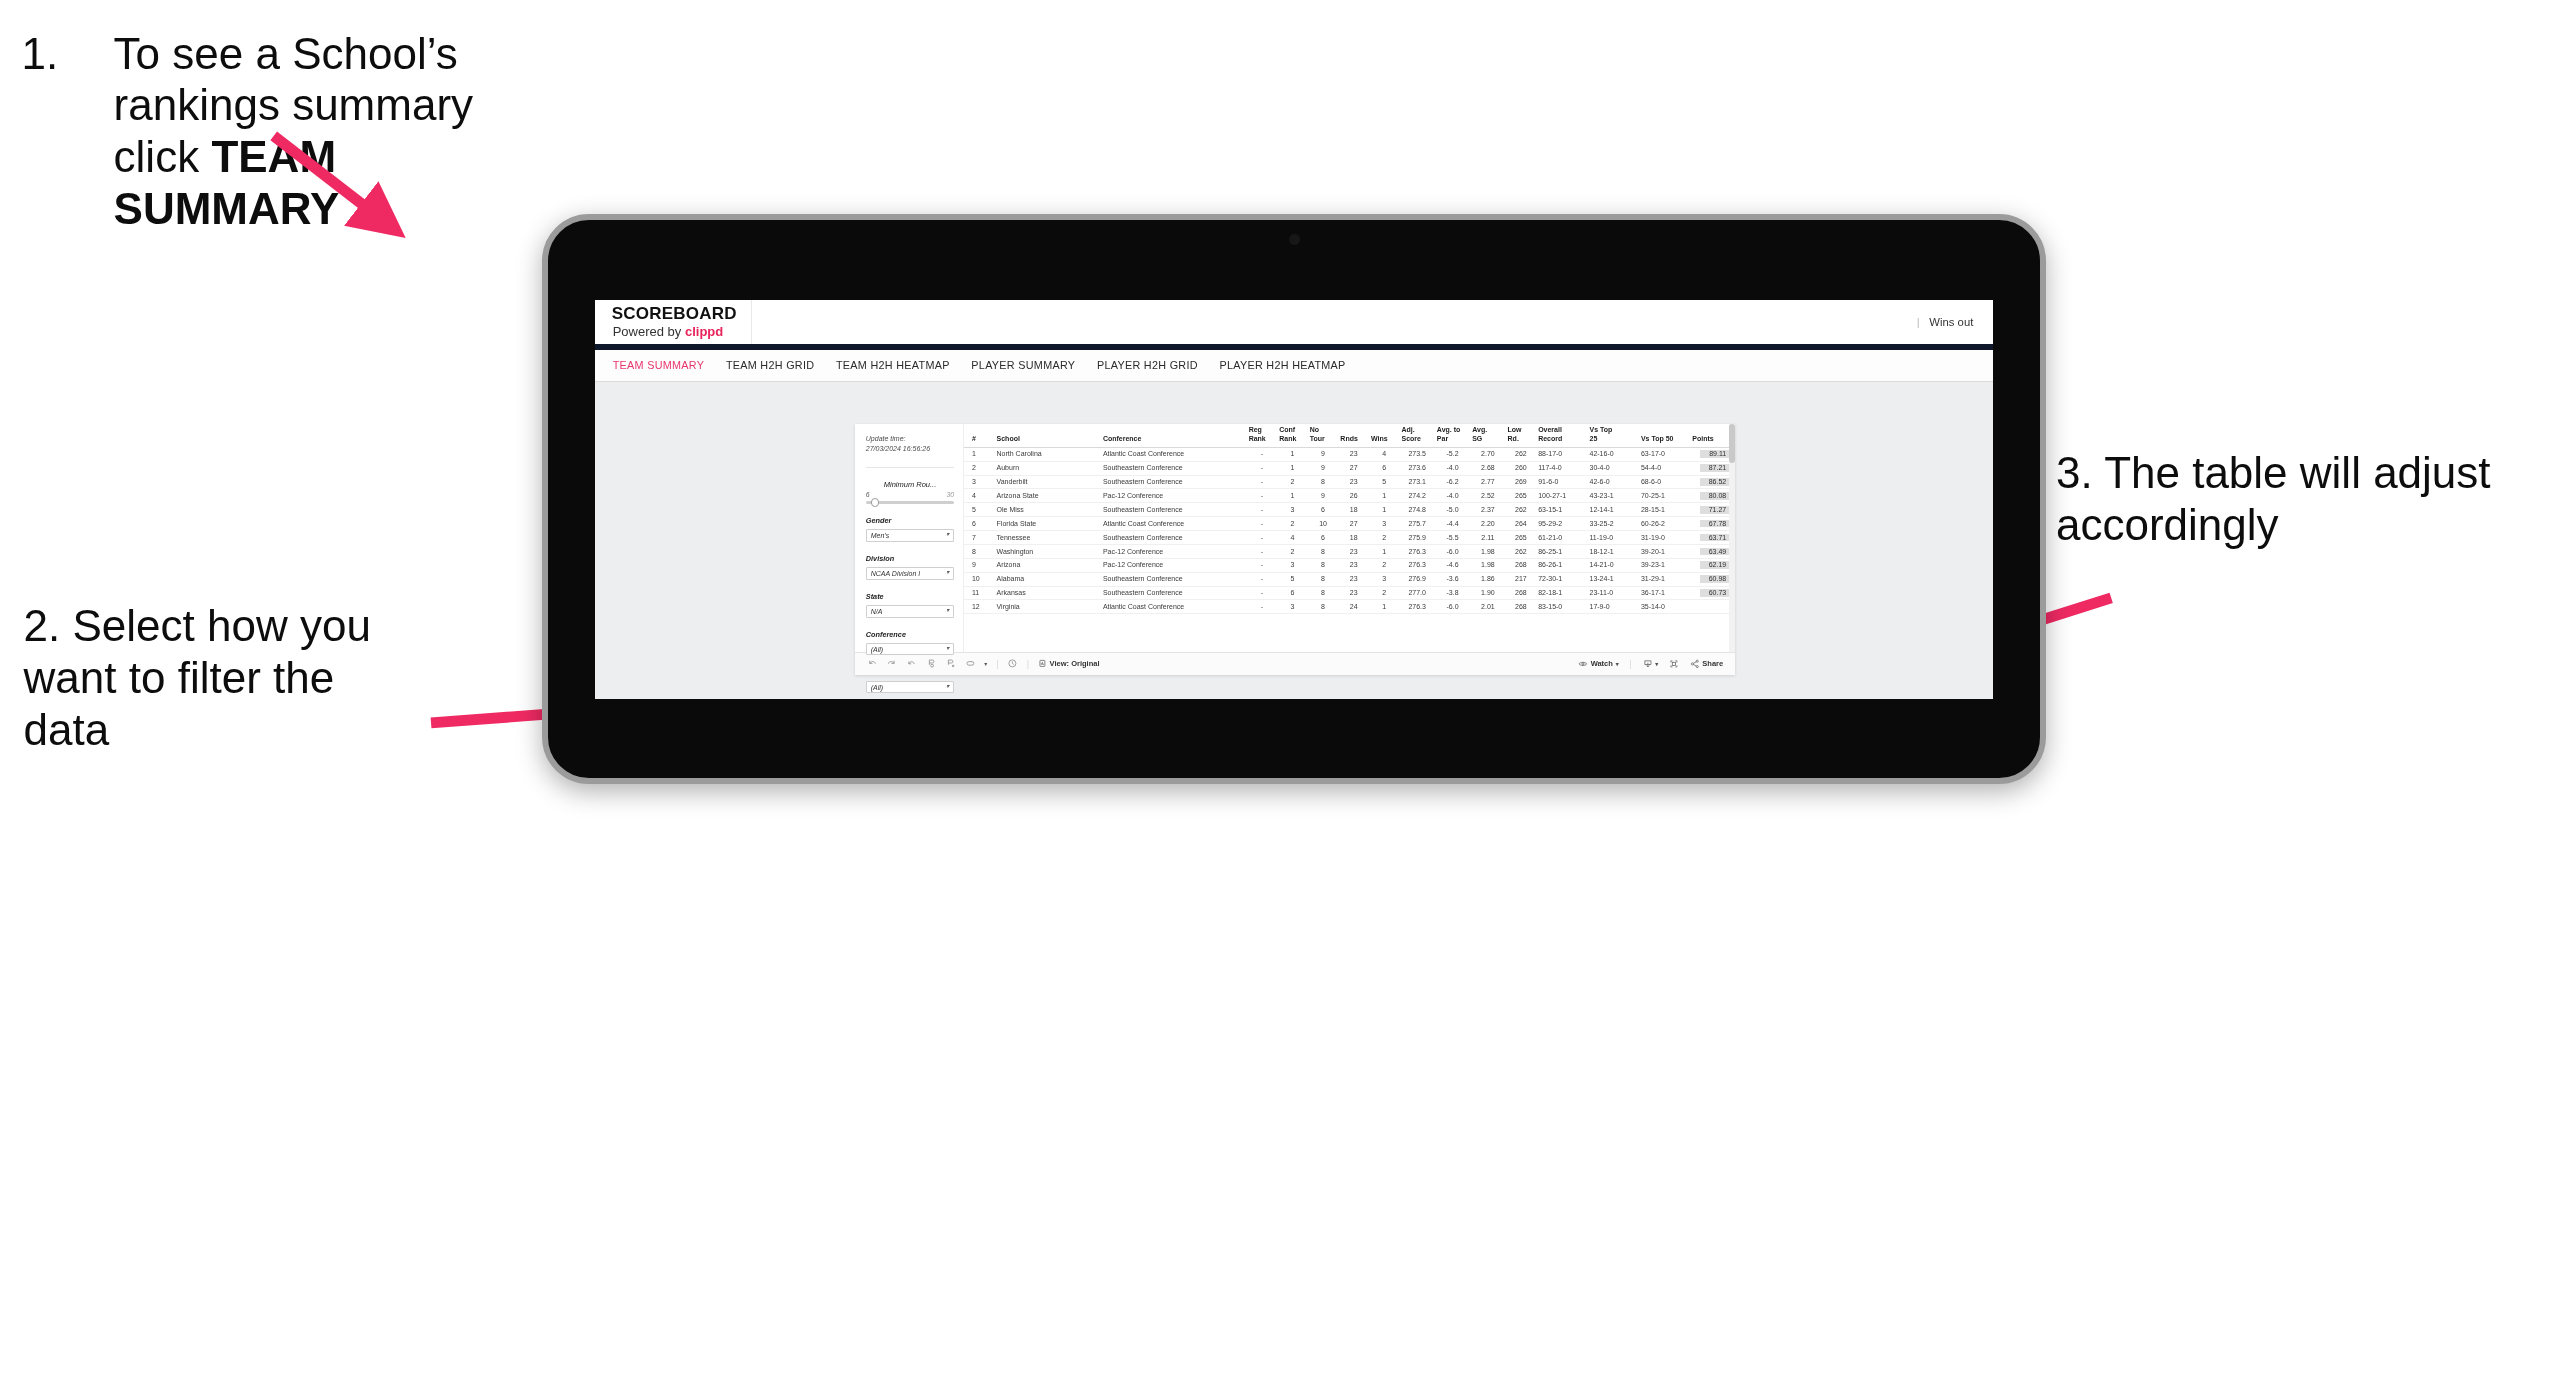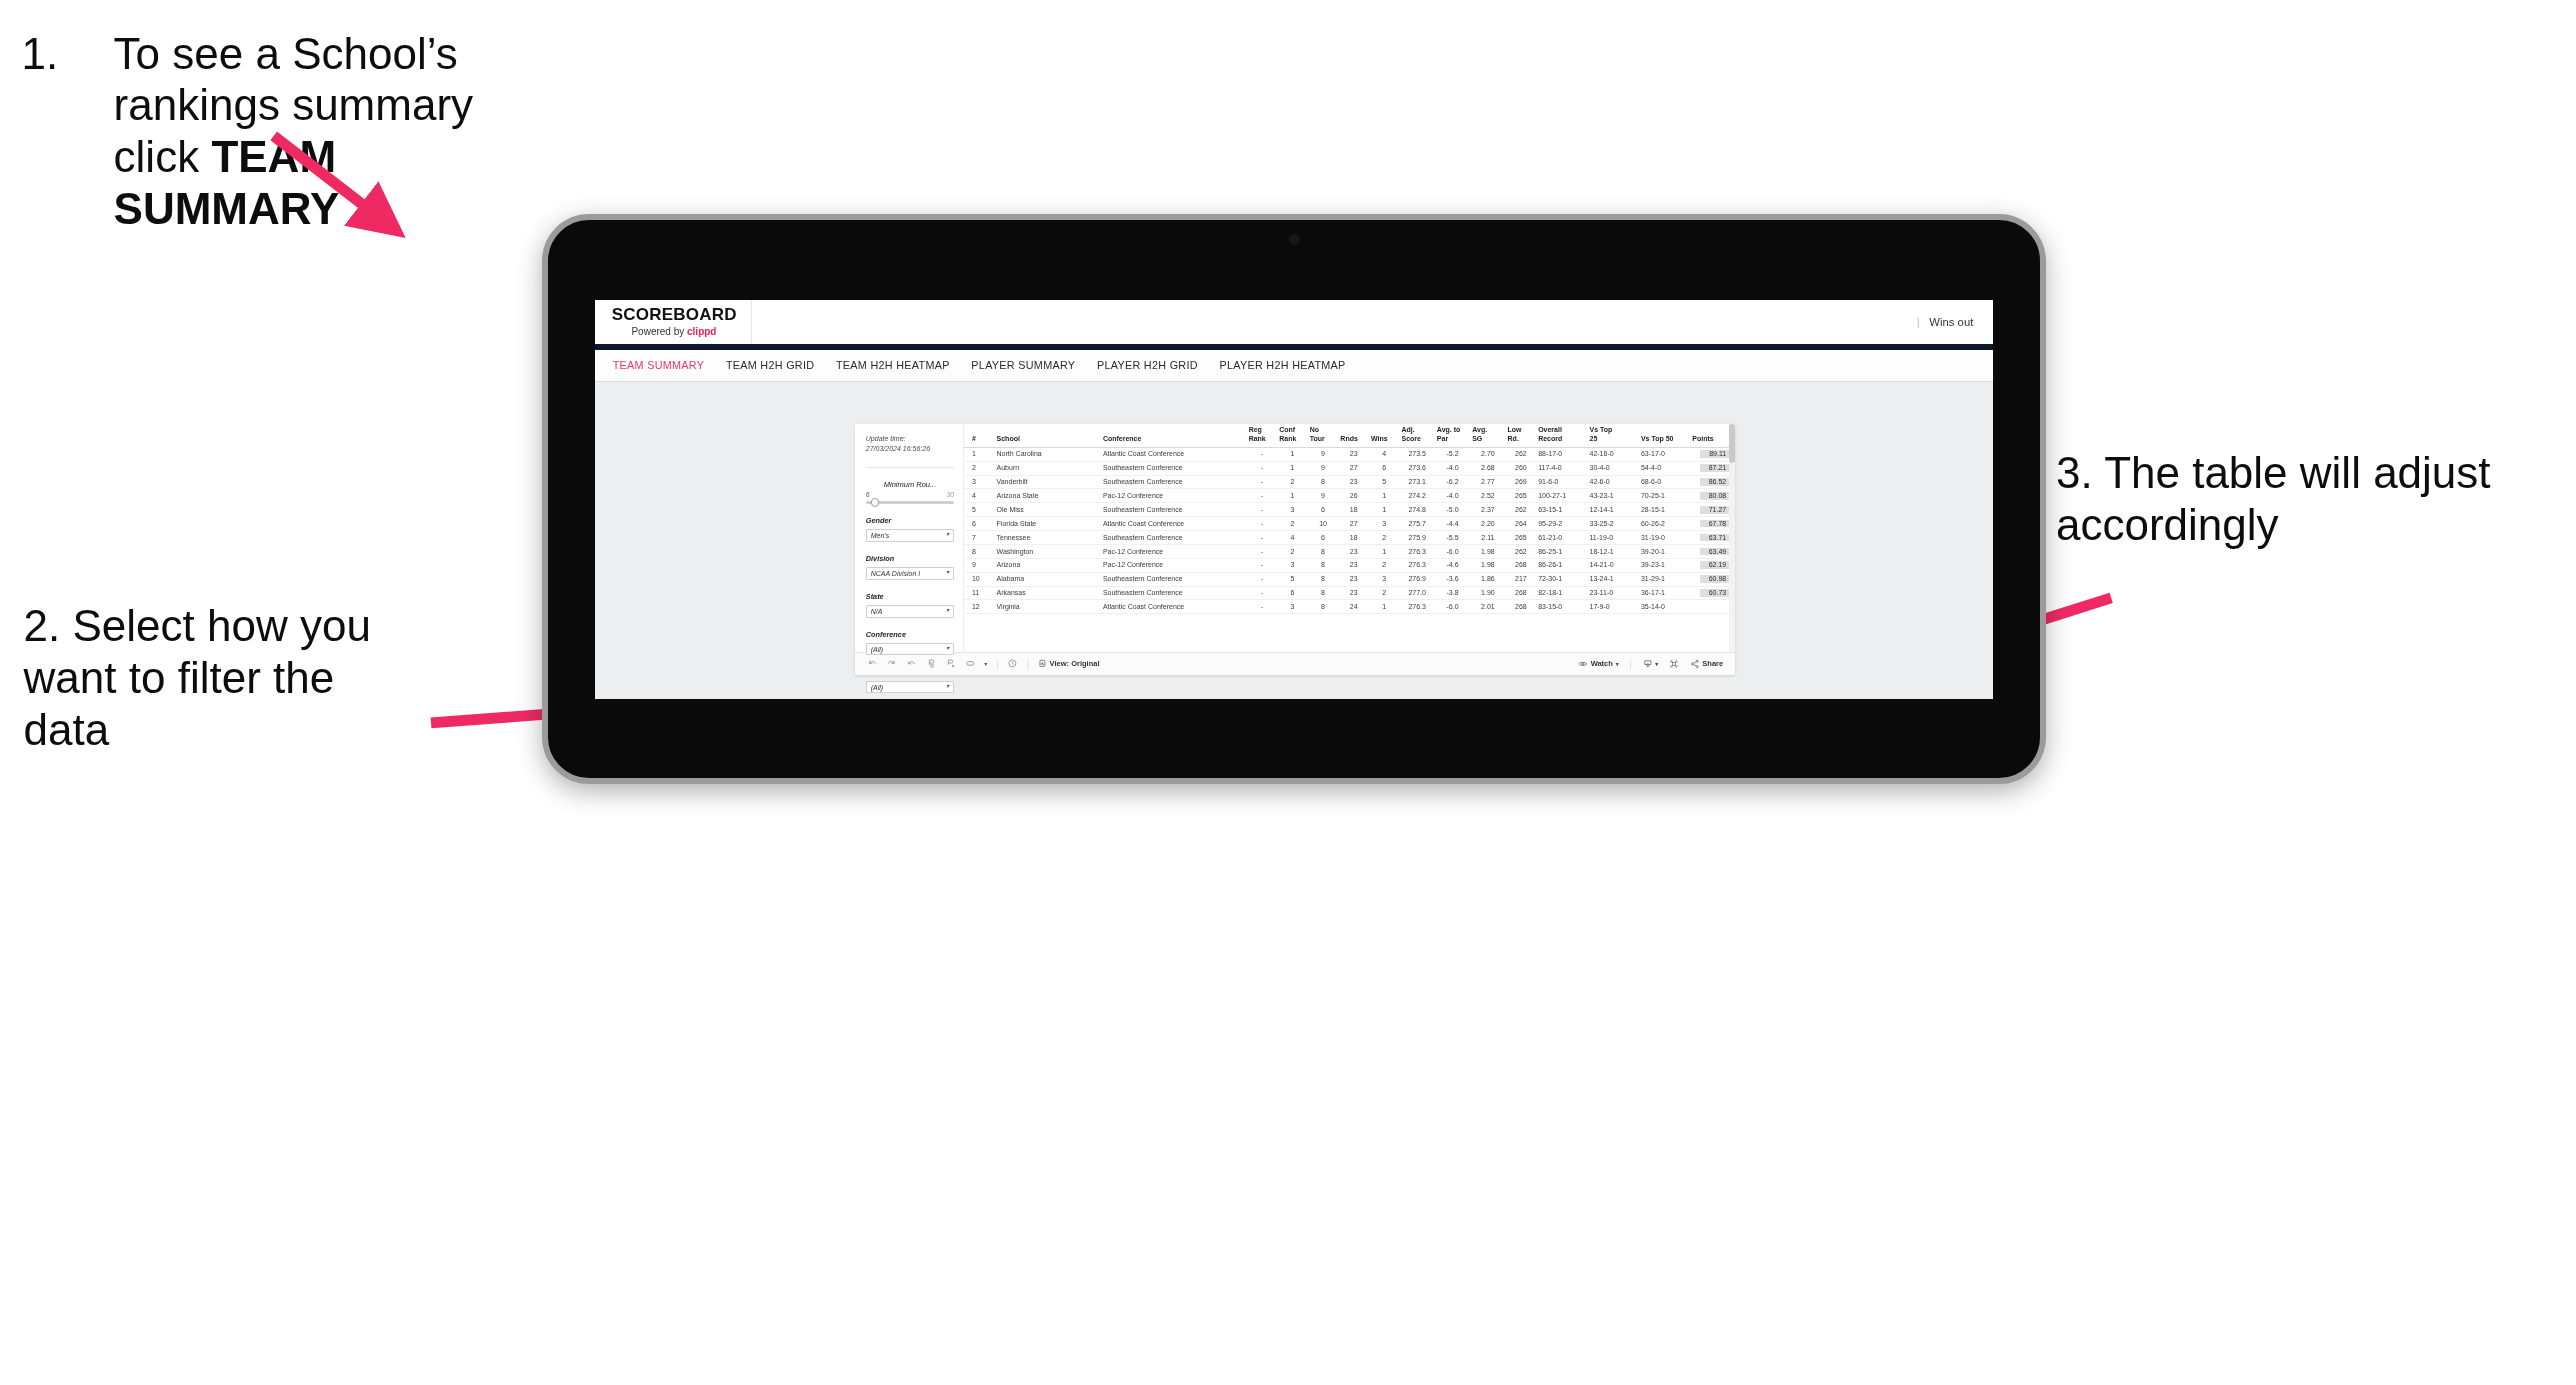--- a/index.html
+++ b/index.html
@@ -35,21 +35,21 @@
 
   
   #appbar{
     position:relative;height:44px;background:#ffffff;
     border-bottom:6px solid #0f172a;display:flex;align-items:stretch;
   }
   #brand{display:flex;flex-direction:column;justify-content:center;padding:0 15.7px 0 17.7px;
          border-right:1px solid #e8e8e8;min-width:116px;}
   #brand .logo{font-size:16.7px;font-weight:700;letter-spacing:0.2px;color:#111;line-height:1;
                font-family:"Liberation Sans", sans-serif;transform:scaleX(1.02);}
-  #brand .sub{font-size:10px;color:#333;margin-top:2.9px;line-height:1;text-align:center;}
+  #brand .sub{font-size:13px;color:#333;margin-top:2.9px;line-height:1;}
   #brand .sub .cl{color:#e8235a;font-weight:700;}
   .topnav{display:flex;align-items:stretch;}
   .topnav .item{
     display:flex;align-items:center;padding:0 17.7px;font-size:12.3px;color:#222;
     border-right:1px solid #ededed;position:relative;letter-spacing:0.3px;cursor:pointer;
   }
   .topnav .item.active::after{
     content:"";position:absolute;left:0;right:0;bottom:0;height:2.9px;background:#c2185b;
   }
   #appbar-right{margin-left:auto;display:flex;align-items:center;padding-right:19.7px;

